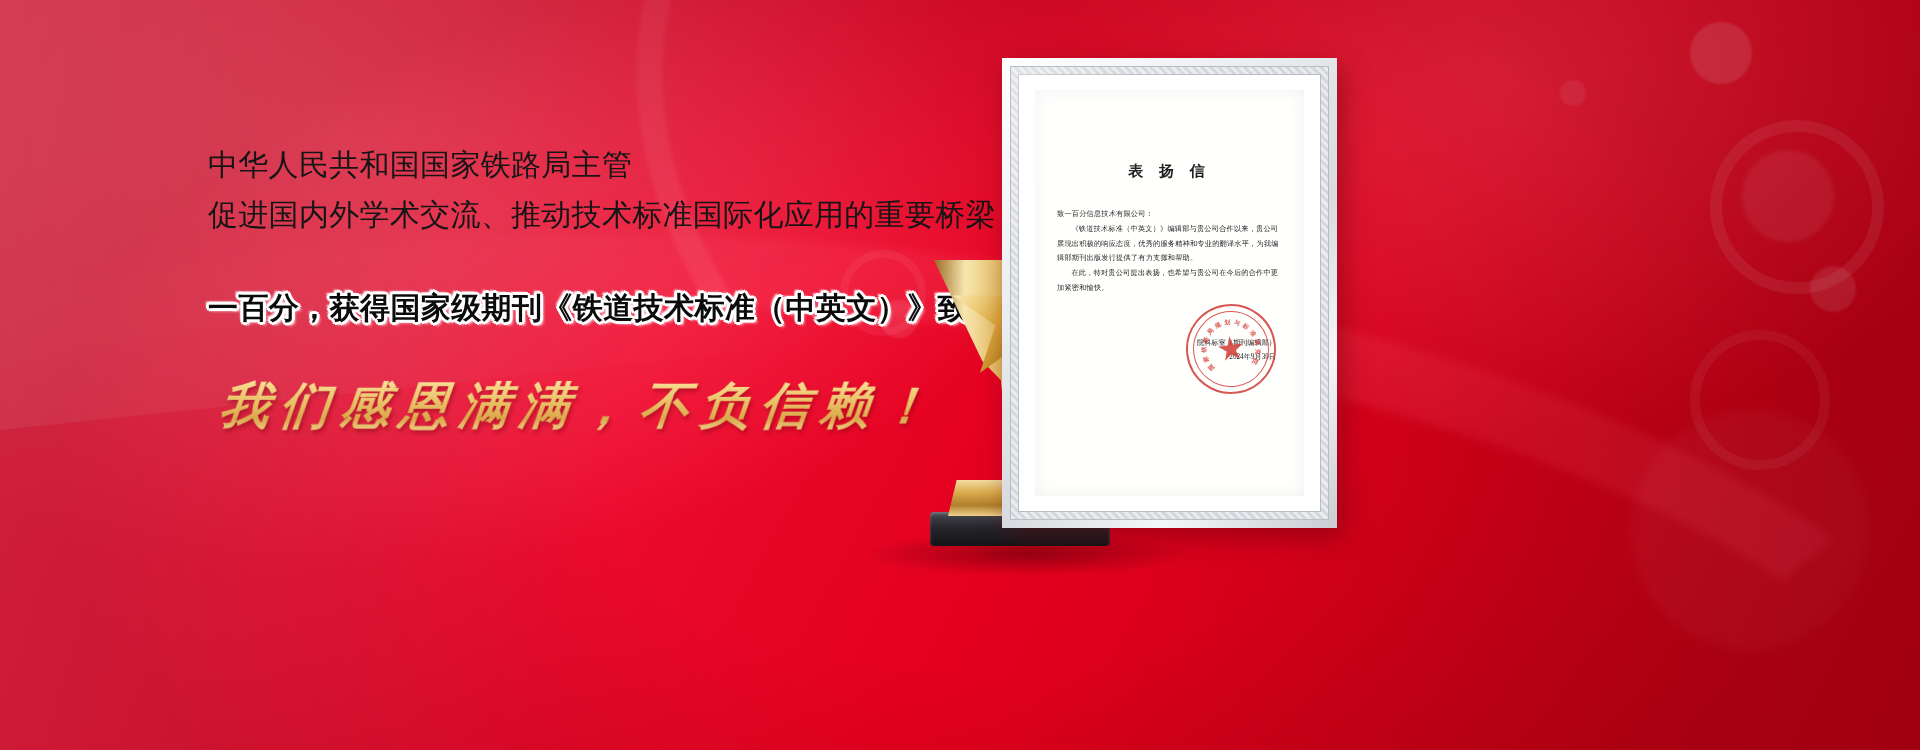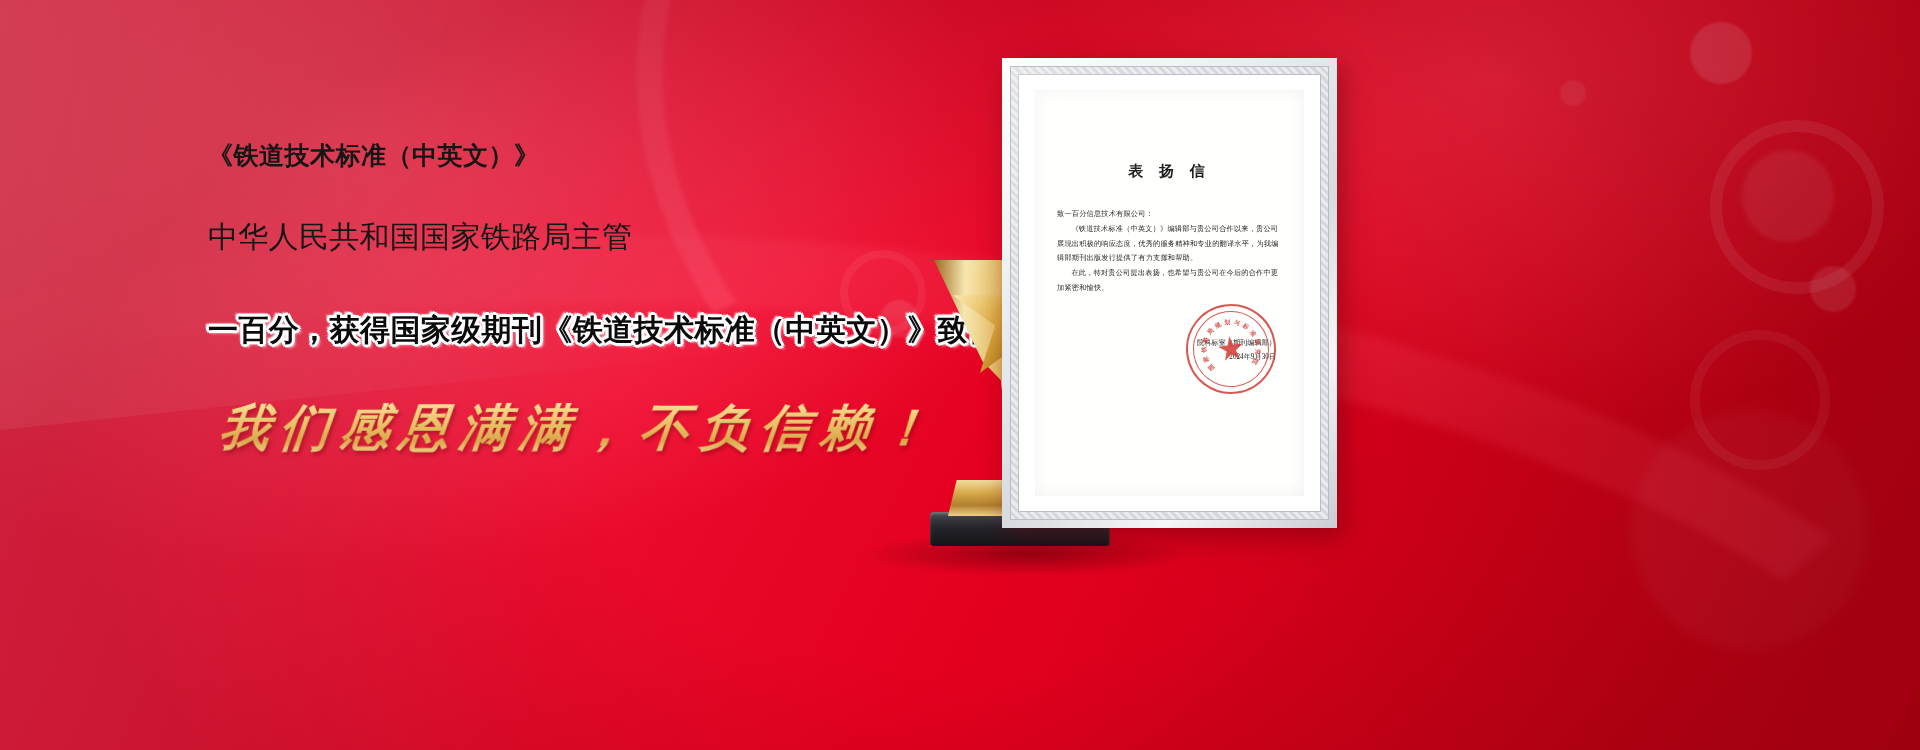--- a/index.html
+++ b/index.html
@@ -230,24 +230,24 @@
   <div class="bokeh b3"></div>
   <div class="bokeh b4"></div>
   <div class="bokeh b5 b-ring"></div>
   <div class="bokeh b6"></div>
   <div class="bokeh b7"></div>
   <div class="bokeh b8 b-ring"></div>
   <div class="bokeh b9"></div>
   <div class="vign"></div>
 
   <div class="copy">
-    <div class="journal-title">《铁道技术标准（中英文）》</div>
 
     <div class="desc">
       <div class="desc-line">中华人民共和国国家铁路局主管</div>
+      <div class="desc-line">促进国内外学术交流、推动技术标准国际化应用的重要桥梁</div>
     </div>
 
     <div class="headline">一百分，获得国家级期刊《铁道技术标准（中英文）》致信肯定!</div>
 
     <div class="calligraphy">我们感恩满满，不负信赖！</div>
   </div>
 
   <div class="trophy">
     <div class="tr-base-shadow"></div>
     <div class="tr-plinth"></div>

